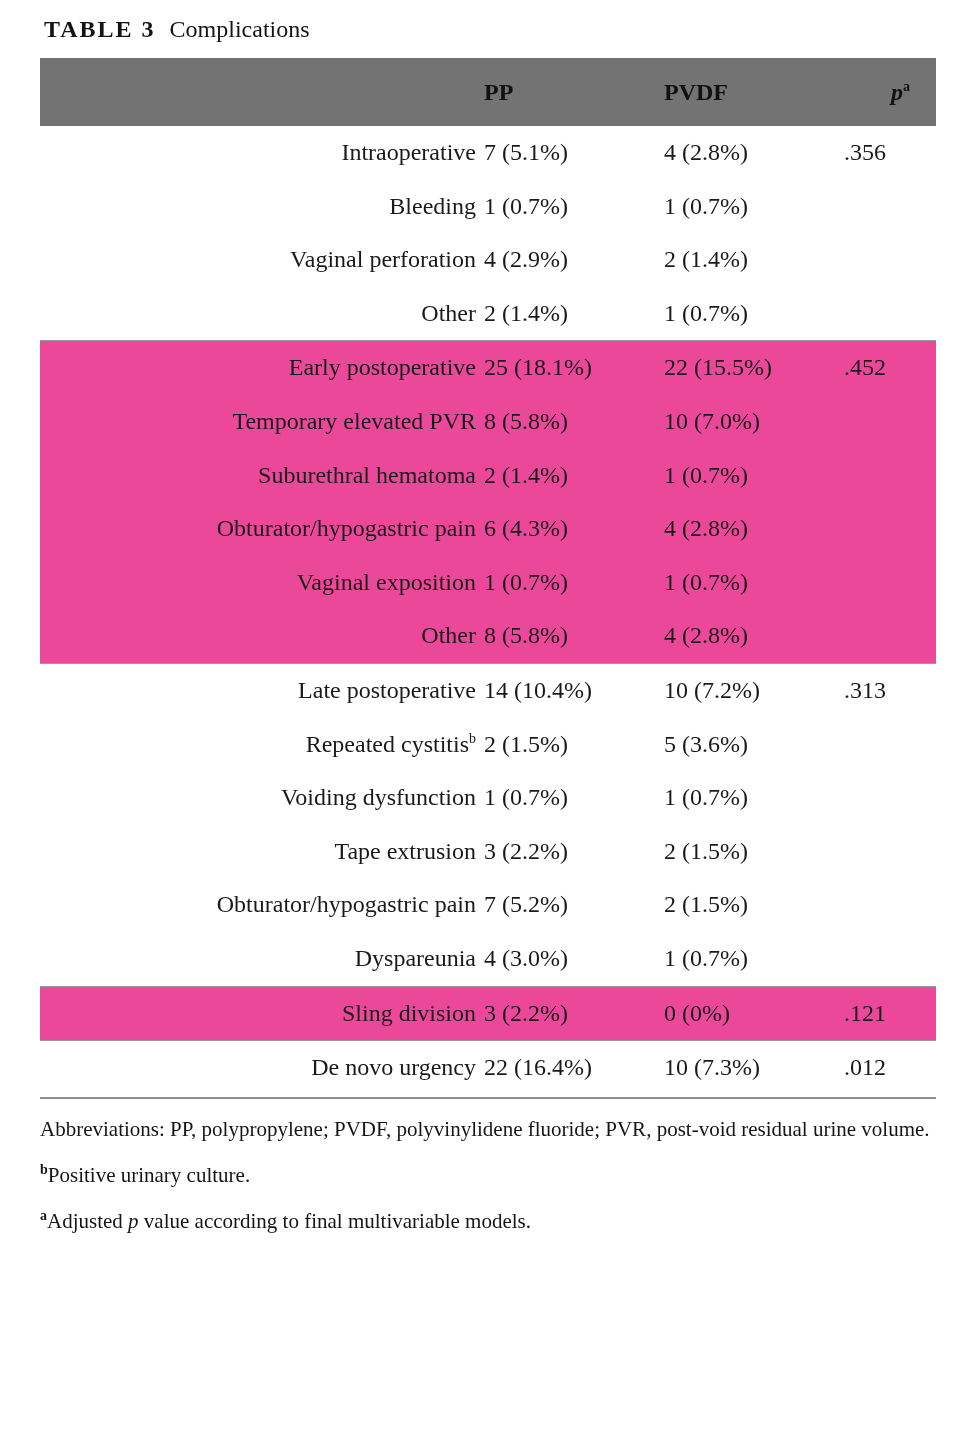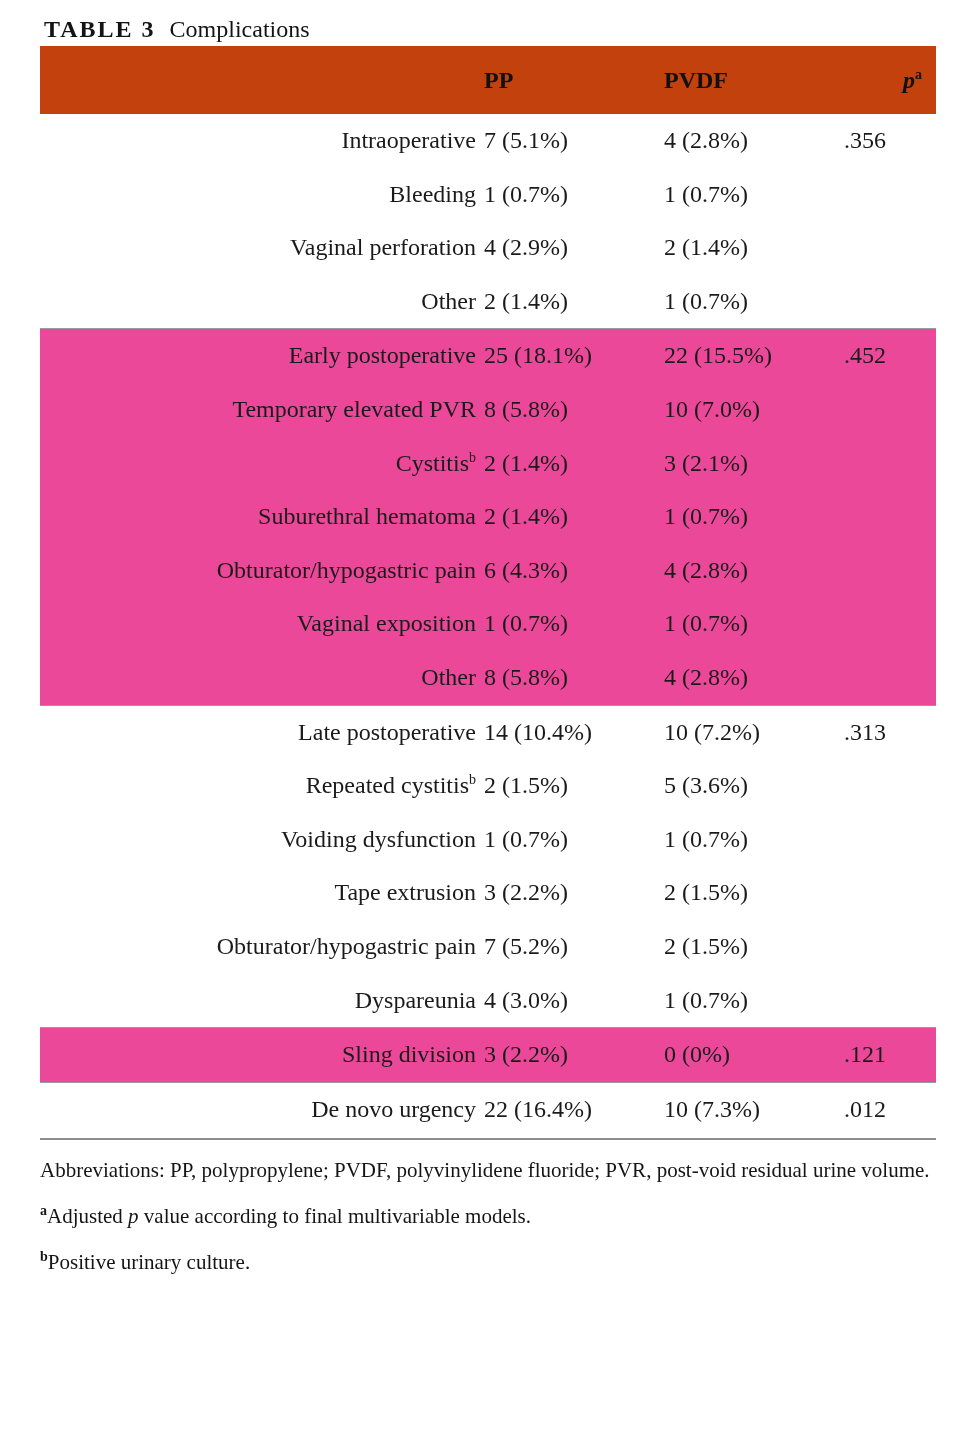--- a/index.html
+++ b/index.html
@@ -16,21 +16,21 @@
     overflow: hidden;
   }
   .page {
     padding: 14px 36px 0 40px;
     box-sizing: border-box;
     width: 974px;
   }
   .caption {
     font-size: 25px;
     line-height: 1.2;
-    margin: 0 0 2px 4px;
+    margin: 0 0 14px 4px;
     color: #141414;
     white-space: nowrap;
   }
   .caption .tbl-label {
     font-family: "Liberation Serif", serif;
     font-weight: bold;
     letter-spacing: 2px;
     font-size: 24px;
   }
   .caption .tbl-title {
@@ -42,35 +42,35 @@
     width: 896px;
     table-layout: fixed;
     font-size: 24px;
   }
   table.tbl col.c-label { width: 440px; }
   table.tbl col.c-pp    { width: 180px; }
   table.tbl col.c-pvdf  { width: 180px; }
   table.tbl col.c-p     { width: 96px; }
 
   thead th {
-    background: #c2410c;
+    background: #737373;
     font-weight: bold;
     text-align: left;
     padding: 12px 4px 12px 4px;
     font-size: 24px;
     color: #111;
     border: none;
     height: 44px;
     vertical-align: middle;
     font-family: Liberation Serif, serif;
   }
   thead th.h-blank { }
   thead th.h-p {
     text-align: right;
-    padding-right: 14px;
+    padding-right: 26px;
     font-style: italic;
   }
   thead th.h-p sup {
     font-style: normal;
     font-size: 14px;
     font-weight: bold;
     vertical-align: super;
   }
   tbody td {
     padding: 13px 4px 13px 4px;
@@ -180,26 +180,20 @@
           <td class="pvdf">22 (15.5%)</td>
           <td class="pv">.452</td>
         </tr>
         <tr class="shaded">
           <td class="lbl indent"><span>Temporary elevated PVR</span></td>
           <td class="pp">8 (5.8%)</td>
           <td class="pvdf">10 (7.0%)</td>
           <td class="pv"></td>
         </tr>
         <tr class="shaded">
-          <td class="lbl indent"><span>Cystitis</span><sup>b</sup></td>
-          <td class="pp">2 (1.4%)</td>
-          <td class="pvdf">3 (2.1%)</td>
-          <td class="pv"></td>
-        </tr>
-        <tr class="shaded">
           <td class="lbl indent"><span>Suburethral hematoma</span></td>
           <td class="pp">2 (1.4%)</td>
           <td class="pvdf">1 (0.7%)</td>
           <td class="pv"></td>
         </tr>
         <tr class="shaded">
           <td class="lbl indent"><span>Obturator/hypogastric pain</span></td>
           <td class="pp">6 (4.3%)</td>
           <td class="pvdf">4 (2.8%)</td>
           <td class="pv"></td>
@@ -273,17 +267,17 @@
           <td class="pvdf">10 (7.3%)</td>
           <td class="pv">.012</td>
         </tr>
       </tbody>
   </table>
 
   <div class="bottom-rule"></div>
 
   <div class="notes">
     <p>Abbreviations: PP, polypropylene; PVDF, polyvinylidene fluoride; PVR, post-void residual urine volume.</p>
+    <p><sup>b</sup><span>Positive urinary culture.</span></p>
     <p><sup>a</sup><span>Adjusted </span><em>p</em><span> value according to final multivariable models.</span></p>
-    <p><sup>b</sup><span>Positive urinary culture.</span></p>
   </div>
 
 </div>
 
 </body></html>

